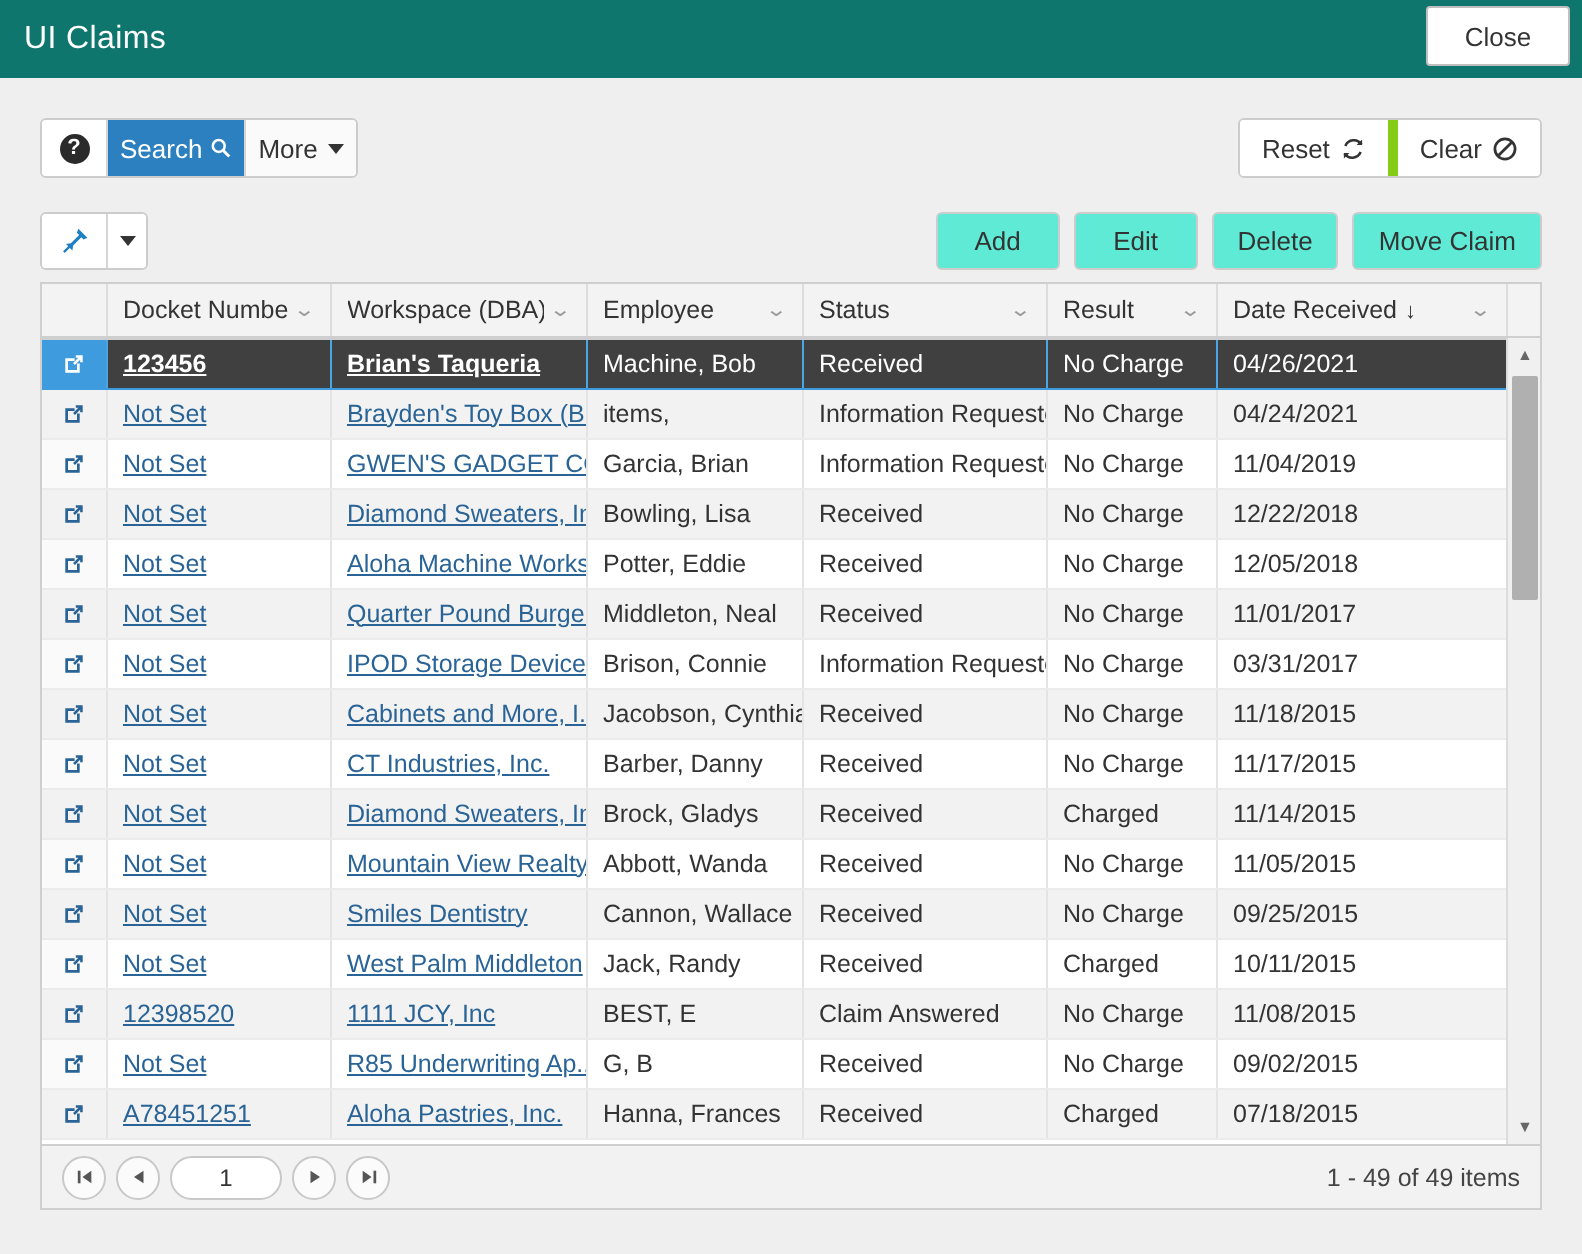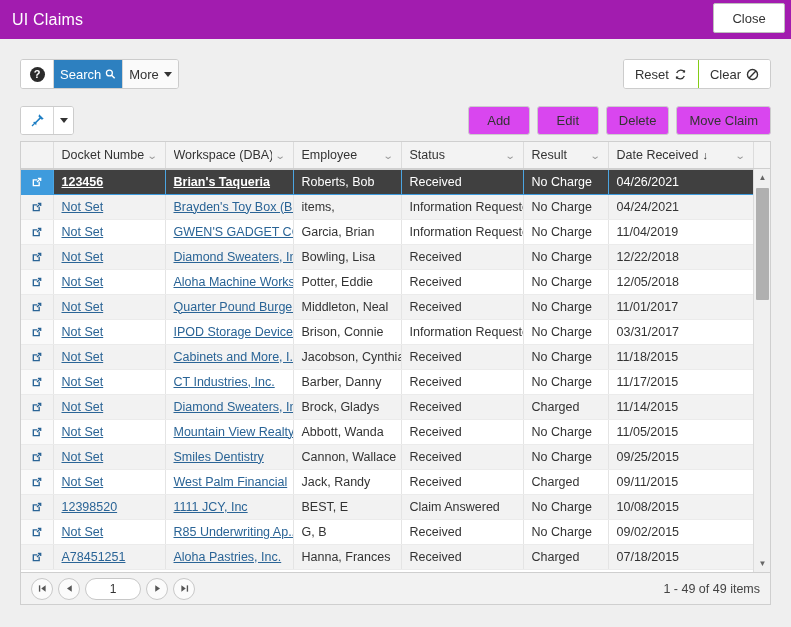--- a/index.html
+++ b/index.html
@@ -8,21 +8,21 @@
     width: 791px; height: 627px;
     background: #ffffff;
     font-family: "Liberation Sans", sans-serif;
     overflow: hidden;
   }
 
   
   .titlebar {
     position: relative;
     height: 39px;
-    background: #a21caf;
+    background: #0f766e;
     display: flex;
     align-items: center;
   }
   .titlebar-title {
     color: #ffffff;
     font-size: 16px;
     padding-left: 12px;
     letter-spacing: .2px;
   }
   .close-btn {
@@ -140,21 +140,21 @@
     border: none;
     padding: 0 11px;
     font-size: 13px;
     color: #333333;
     display: flex;
     align-items: center;
     justify-content: center;
     gap: 5px;
     cursor: pointer;
   }
-  .rc-btn + .rc-btn { border-left: 1px solid #84cc16; }
+  .rc-btn + .rc-btn { border-left: 5px solid #84cc16; }
 
   
   .actionrow {
     display: flex;
     align-items: center;
     height: 30px;
     margin-bottom: 6px;
   }
   .pin-group {
     display: flex;
@@ -181,21 +181,21 @@
     justify-content: center;
     background: #ffffff;
     border-top: none; border-right: none; border-bottom: none;
     cursor: pointer;
   }
   .act-btn {
     height: 29px;
     min-width: 62px;
     padding: 0 12px;
     margin-left: 7px;
-    background: #d946ef;
+    background: #5eead4;
     border: 1px solid #cccccc;
     border-radius: 3px;
     font-size: 13px;
     color: #333333;
     font-family: "Liberation Sans", sans-serif;
     cursor: pointer;
   }
 
   
   .grid {
@@ -463,21 +463,21 @@
           </tr>
       </thead>
       <tbody id="grid-body">
           <tr class="sel">
             <td class="c-icon"><svg class="ext-icon" width="12" height="12" viewBox="0 0 16 16">
                 <path d="M2.2 4.2 L8.4 4.2 L8.4 6 L4 6 L4 12 L10 12 L10 7.6 L11.8 7.6 L11.8 13.8 L2.2 13.8 Z" fill="#ffffff"></path>
                 <path d="M9.2 2.2 L13.8 2.2 L13.8 6.8 L12.1 6.8 L12.1 5.1 L8.6 8.6 L7.4 7.4 L10.9 3.9 L9.2 3.9 Z" fill="#ffffff"></path>
               </svg></td>
             <td><a class="cell-link">123456</a></td>
             <td><a class="cell-link">Brian's Taqueria</a></td>
-            <td>Roberts, Bob</td>
+            <td>Machine, Bob</td>
             <td>Received</td>
             <td>No Charge</td>
             <td>04/26/2021</td>
             <td style="border-right: none;"></td>
           </tr>
           <tr class="alt">
             <td class="c-icon"><svg class="ext-icon" width="12" height="12" viewBox="0 0 16 16">
                 <path d="M2.2 4.2 L8.4 4.2 L8.4 6 L4 6 L4 12 L10 12 L10 7.6 L11.8 7.6 L11.8 13.8 L2.2 13.8 Z" fill="#2a6496"></path>
                 <path d="M9.2 2.2 L13.8 2.2 L13.8 6.8 L12.1 6.8 L12.1 5.1 L8.6 8.6 L7.4 7.4 L10.9 3.9 L9.2 3.9 Z" fill="#2a6496"></path>
               </svg></td>
@@ -618,38 +618,38 @@
             <td>No Charge</td>
             <td>09/25/2015</td>
             <td style="border-right: none;"></td>
           </tr>
           <tr>
             <td class="c-icon"><svg class="ext-icon" width="12" height="12" viewBox="0 0 16 16">
                 <path d="M2.2 4.2 L8.4 4.2 L8.4 6 L4 6 L4 12 L10 12 L10 7.6 L11.8 7.6 L11.8 13.8 L2.2 13.8 Z" fill="#2a6496"></path>
                 <path d="M9.2 2.2 L13.8 2.2 L13.8 6.8 L12.1 6.8 L12.1 5.1 L8.6 8.6 L7.4 7.4 L10.9 3.9 L9.2 3.9 Z" fill="#2a6496"></path>
               </svg></td>
             <td><a class="cell-link">Not Set</a></td>
-            <td><a class="cell-link">West Palm Financial</a></td>
+            <td><a class="cell-link">West Palm Middleton</a></td>
             <td>Jack, Randy</td>
             <td>Received</td>
             <td>Charged</td>
-            <td>09/11/2015</td>
+            <td>10/11/2015</td>
             <td style="border-right: none;"></td>
           </tr>
           <tr class="alt">
             <td class="c-icon"><svg class="ext-icon" width="12" height="12" viewBox="0 0 16 16">
                 <path d="M2.2 4.2 L8.4 4.2 L8.4 6 L4 6 L4 12 L10 12 L10 7.6 L11.8 7.6 L11.8 13.8 L2.2 13.8 Z" fill="#2a6496"></path>
                 <path d="M9.2 2.2 L13.8 2.2 L13.8 6.8 L12.1 6.8 L12.1 5.1 L8.6 8.6 L7.4 7.4 L10.9 3.9 L9.2 3.9 Z" fill="#2a6496"></path>
               </svg></td>
             <td><a class="cell-link">12398520</a></td>
             <td><a class="cell-link">1111 JCY, Inc</a></td>
             <td>BEST, E</td>
             <td>Claim Answered</td>
             <td>No Charge</td>
-            <td>10/08/2015</td>
+            <td>11/08/2015</td>
             <td style="border-right: none;"></td>
           </tr>
           <tr>
             <td class="c-icon"><svg class="ext-icon" width="12" height="12" viewBox="0 0 16 16">
                 <path d="M2.2 4.2 L8.4 4.2 L8.4 6 L4 6 L4 12 L10 12 L10 7.6 L11.8 7.6 L11.8 13.8 L2.2 13.8 Z" fill="#2a6496"></path>
                 <path d="M9.2 2.2 L13.8 2.2 L13.8 6.8 L12.1 6.8 L12.1 5.1 L8.6 8.6 L7.4 7.4 L10.9 3.9 L9.2 3.9 Z" fill="#2a6496"></path>
               </svg></td>
             <td><a class="cell-link">Not Set</a></td>
             <td><a class="cell-link">R85 Underwriting Ap...</a></td>
             <td>G, B</td>

